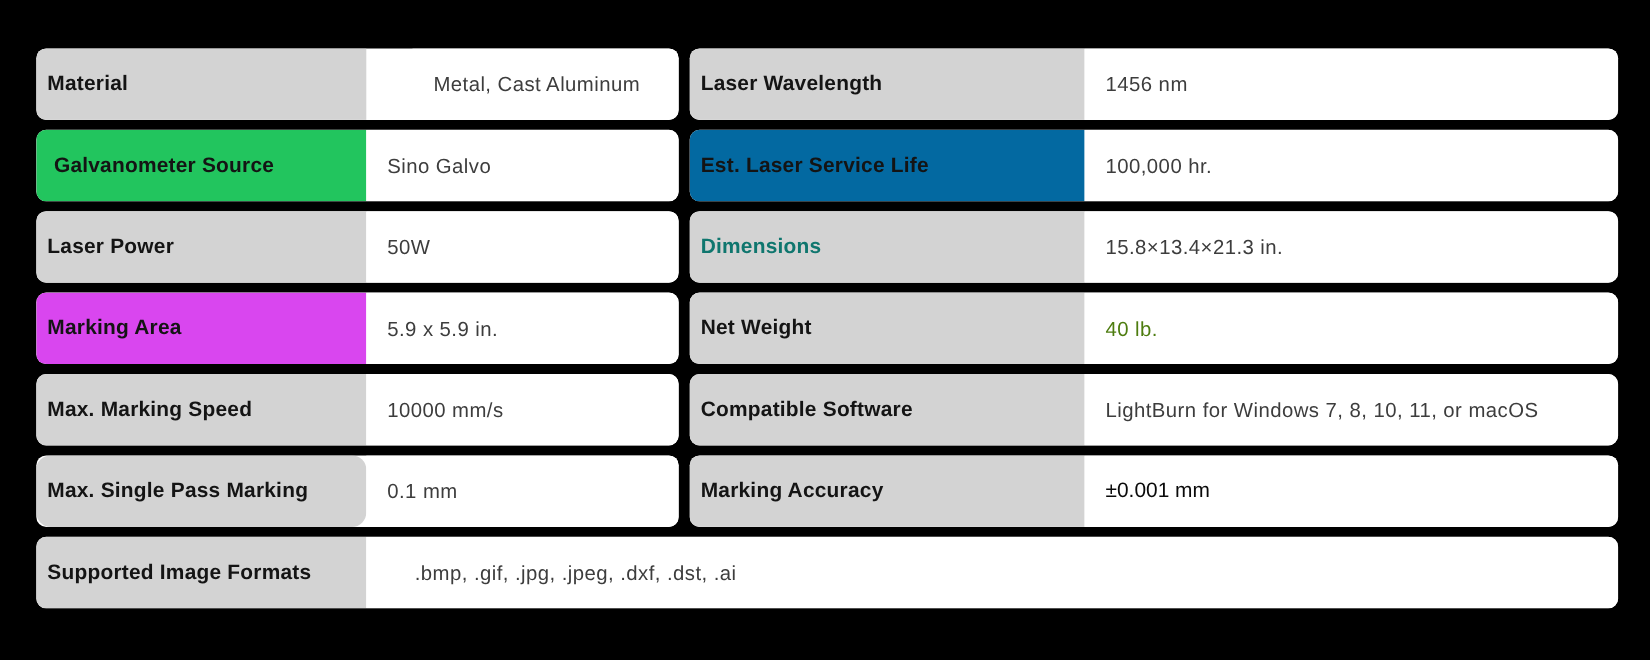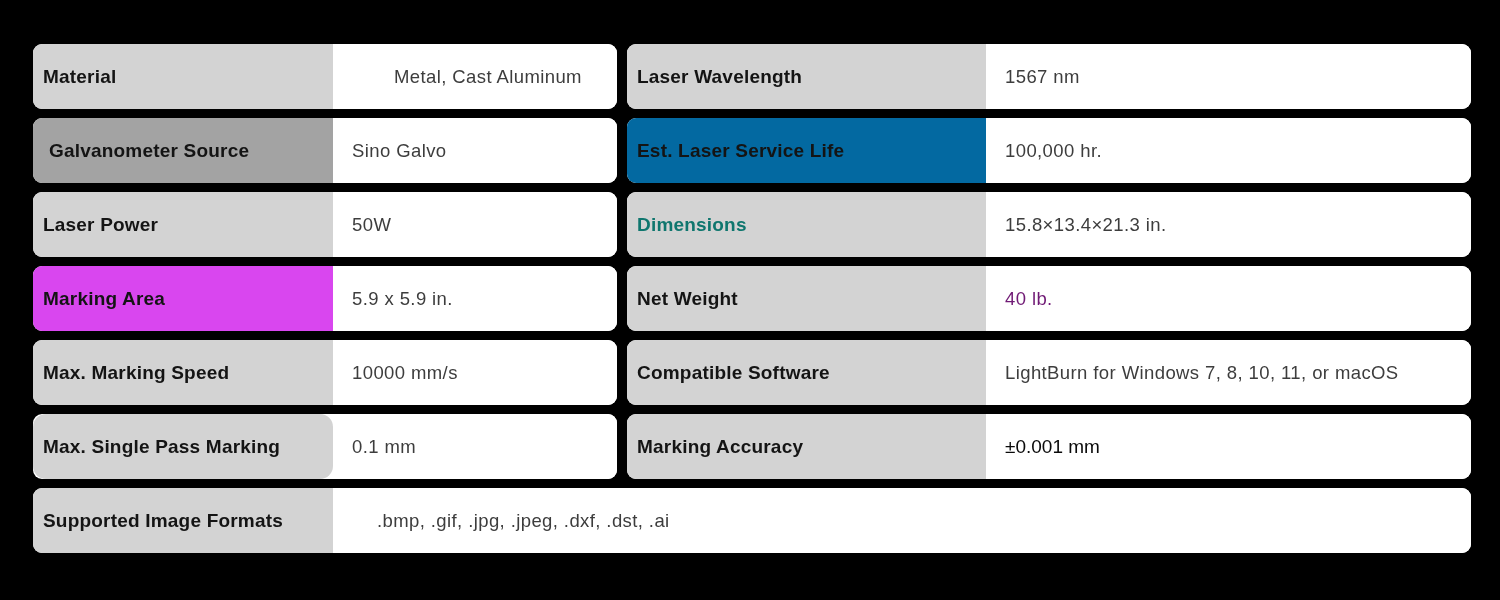--- a/index.html
+++ b/index.html
@@ -81,25 +81,25 @@
 
 <div class="canvas">
   <div class="spec-grid">
 
     <div class="spec-row col-left">
       <div class="spec-label" style="background: rgb(211, 211, 211); color: rgb(20, 20, 20);">Material</div>
       <div class="spec-value" style="background: rgb(255, 255, 255); color: rgb(61, 61, 61); margin-left: 42px;">Metal, Cast Aluminum</div>
     </div>
     <div class="spec-row col-right">
       <div class="spec-label" style="background: rgb(211, 211, 211); color: rgb(20, 20, 20);">Laser Wavelength</div>
-      <div class="spec-value" style="background: rgb(255, 255, 255); color: rgb(61, 61, 61);">1567 nm</div>
+      <div class="spec-value" style="background: rgb(255, 255, 255); color: rgb(61, 61, 61);">1456 nm</div>
     </div>
 
     <div class="spec-row col-left">
-      <div class="spec-label" style="background: #a3a3a3; color: rgb(20, 20, 20); padding-left: 16px;">Galvanometer Source</div>
+      <div class="spec-label" style="background: #22c55e; color: rgb(20, 20, 20); padding-left: 16px;">Galvanometer Source</div>
       <div class="spec-value" style="background: rgb(255, 255, 255); color: rgb(61, 61, 61);">Sino Galvo</div>
     </div>
     <div class="spec-row col-right">
       <div class="spec-label" style="background: #0369a1; color: rgb(20, 20, 20);">Est. Laser Service Life</div>
       <div class="spec-value" style="background: rgb(255, 255, 255); color: rgb(61, 61, 61);">100,000 hr.</div>
     </div>
 
     <div class="spec-row col-left">
       <div class="spec-label" style="background: rgb(211, 211, 211); color: rgb(20, 20, 20);">Laser Power</div>
       <div class="spec-value" style="background: rgb(255, 255, 255); color: rgb(61, 61, 61);">50W</div>
@@ -108,21 +108,21 @@
       <div class="spec-label" style="background: rgb(211, 211, 211); color: #0f766e;">Dimensions</div>
       <div class="spec-value" style="background: rgb(255, 255, 255); color: rgb(61, 61, 61);">15.8×13.4×21.3 in.</div>
     </div>
 
     <div class="spec-row col-left">
       <div class="spec-label" style="background: #d946ef; color: rgb(20, 20, 20);">Marking Area</div>
       <div class="spec-value" style="background: rgb(255, 255, 255); color: rgb(61, 61, 61);">5.9 x 5.9 in.</div>
     </div>
     <div class="spec-row col-right">
       <div class="spec-label" style="background: rgb(211, 211, 211); color: rgb(20, 20, 20);">Net Weight</div>
-      <div class="spec-value" style="background: rgb(255, 255, 255); color: #701a75;">40 lb.</div>
+      <div class="spec-value" style="background: rgb(255, 255, 255); color: #4d7c0f;">40 lb.</div>
     </div>
 
     <div class="spec-row col-left">
       <div class="spec-label" style="background: rgb(211, 211, 211); color: rgb(20, 20, 20);">Max. Marking Speed</div>
       <div class="spec-value" style="background: rgb(255, 255, 255); color: rgb(61, 61, 61);">10000 mm/s</div>
     </div>
     <div class="spec-row col-right">
       <div class="spec-label" style="background: rgb(211, 211, 211); color: rgb(20, 20, 20);">Compatible Software</div>
       <div class="spec-value" style="background: rgb(255, 255, 255); color: rgb(61, 61, 61);">LightBurn for Windows 7, 8, 10, 11, or macOS</div>
     </div>

